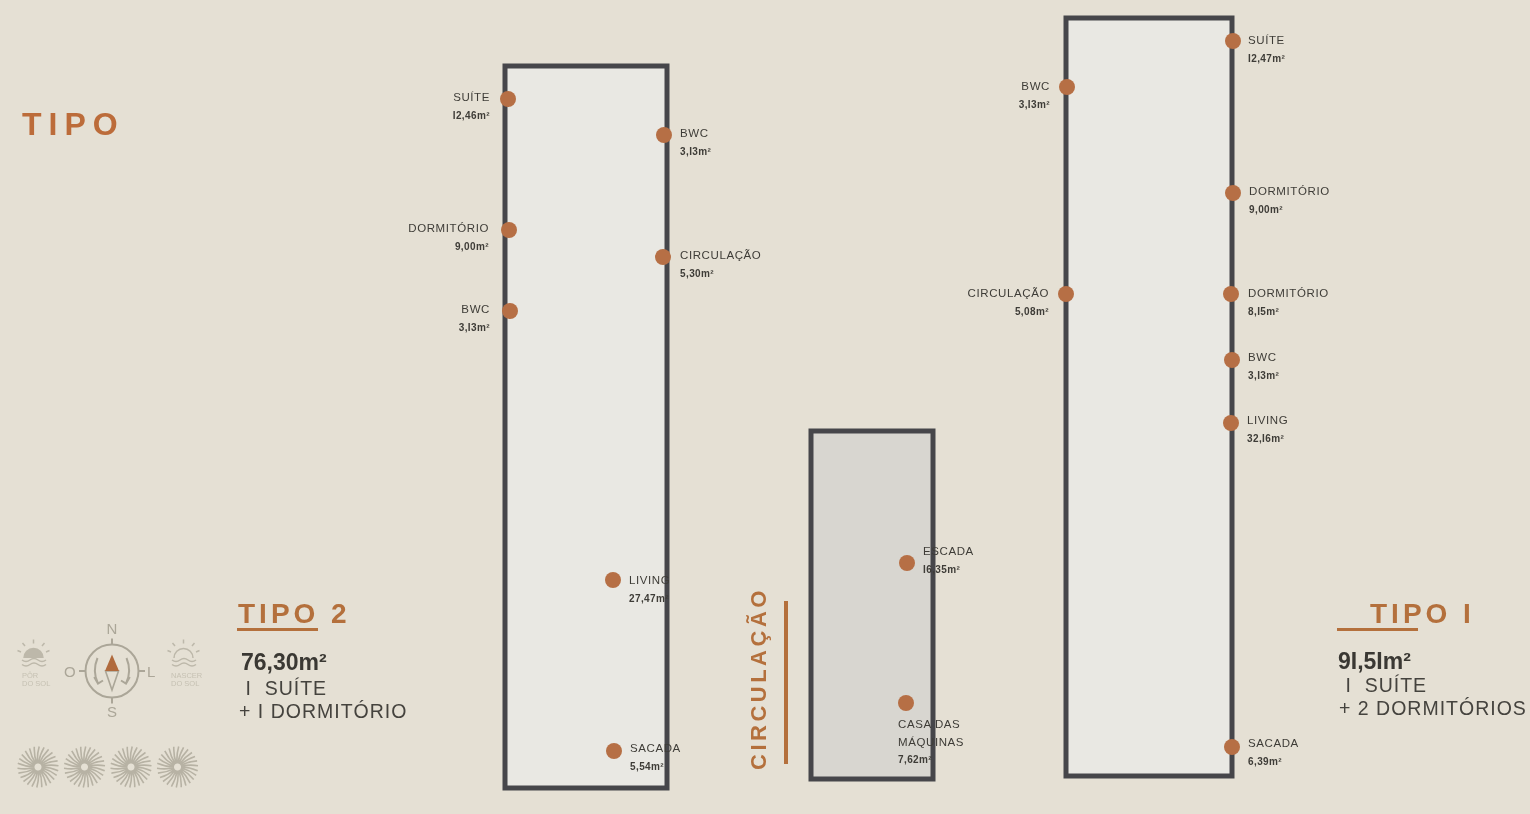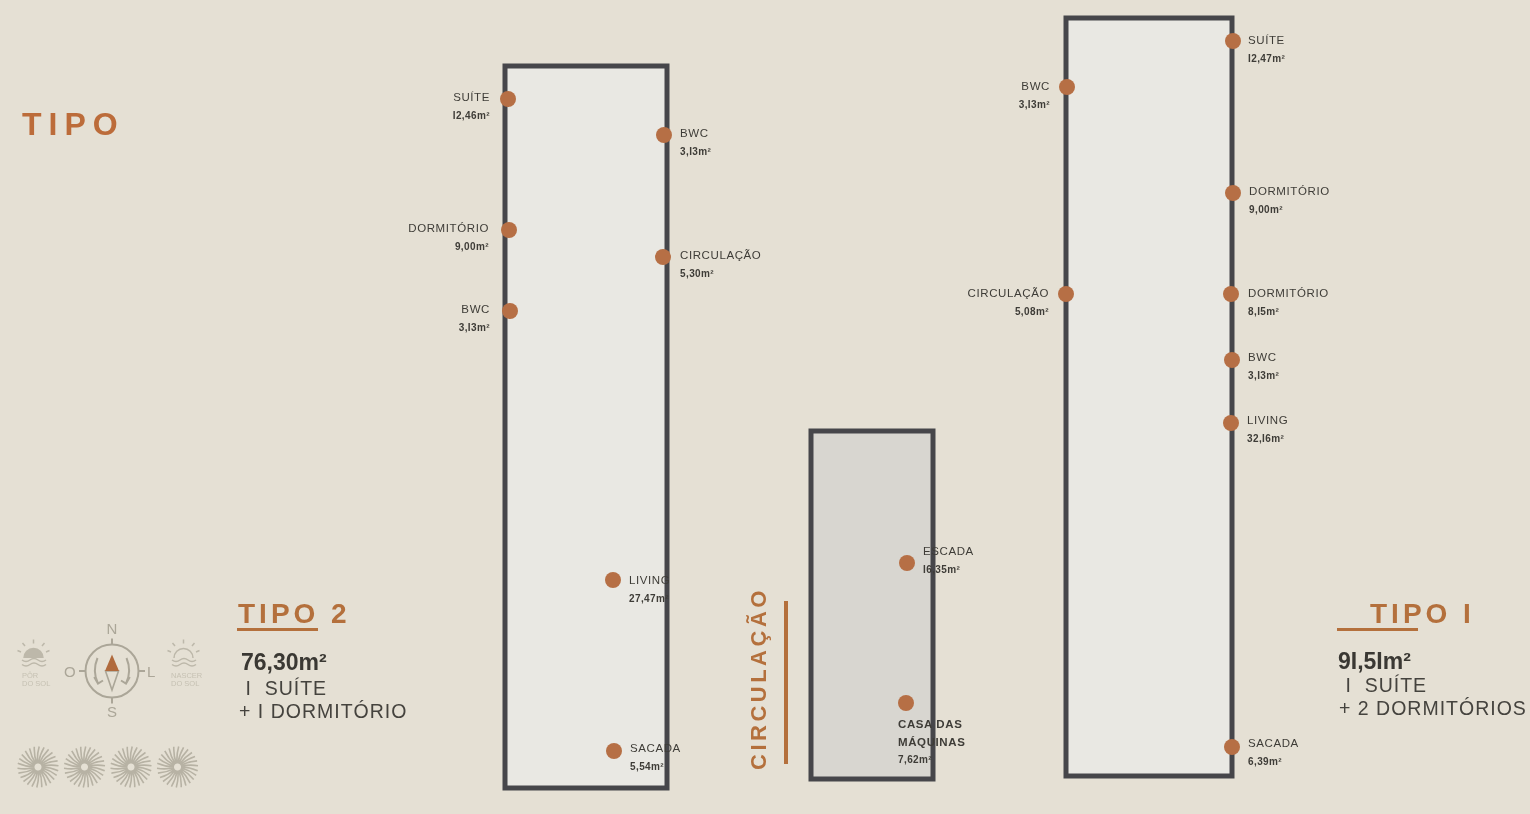--- a/index.html
+++ b/index.html
@@ -49,21 +49,21 @@
 
 <div class="lab" style="left:629px;top:572px;">LIVING<br><b>27,47m²</b></div>
 <div class="dot" style="left:605px;top:572px;"></div>
 
 <div class="lab" style="left:630px;top:740px;">SACADA<br><b>5,54m²</b></div>
 <div class="dot" style="left:606px;top:743px;"></div>
 
 <div class="lab" style="left:923px;top:543px;">ESCADA<br><b>I6,35m²</b></div>
 <div class="dot" style="left:899px;top:555px;"></div>
 
-<div class="lab" style="left:898px;top:716px;font-weight:bold;">CASA DAS<br>MÁQUINAS<br><b>7,62m²</b></div>
+<div class="lab" style="left:898px;top:716px;">CASA DAS<br>MÁQUINAS<br><b>7,62m²</b></div>
 <div class="dot" style="left:898px;top:695px;"></div>
 
 <div style="position:absolute;left:746px;top:595px;width:40px;height:175px;">
   <div style="position:absolute;left:0;top:0;transform-origin:0 0;transform:rotate(-90deg) translateX(-175px);width:175px;font-size:22px;font-weight:bold;letter-spacing:3.5px;color:#b4703c;font-family:'Liberation Sans',sans-serif;">CIRCULAÇÃO</div>
 </div>
 <div style="position:absolute;left:784px;top:601px;width:3.5px;height:163px;background:#b4703c;"></div>
 
 <div class="lab" style="left:1248px;top:32px;">SUÍTE<br><b>I2,47m²</b></div>
 <div class="dot" style="left:1225px;top:33px;"></div>
 

